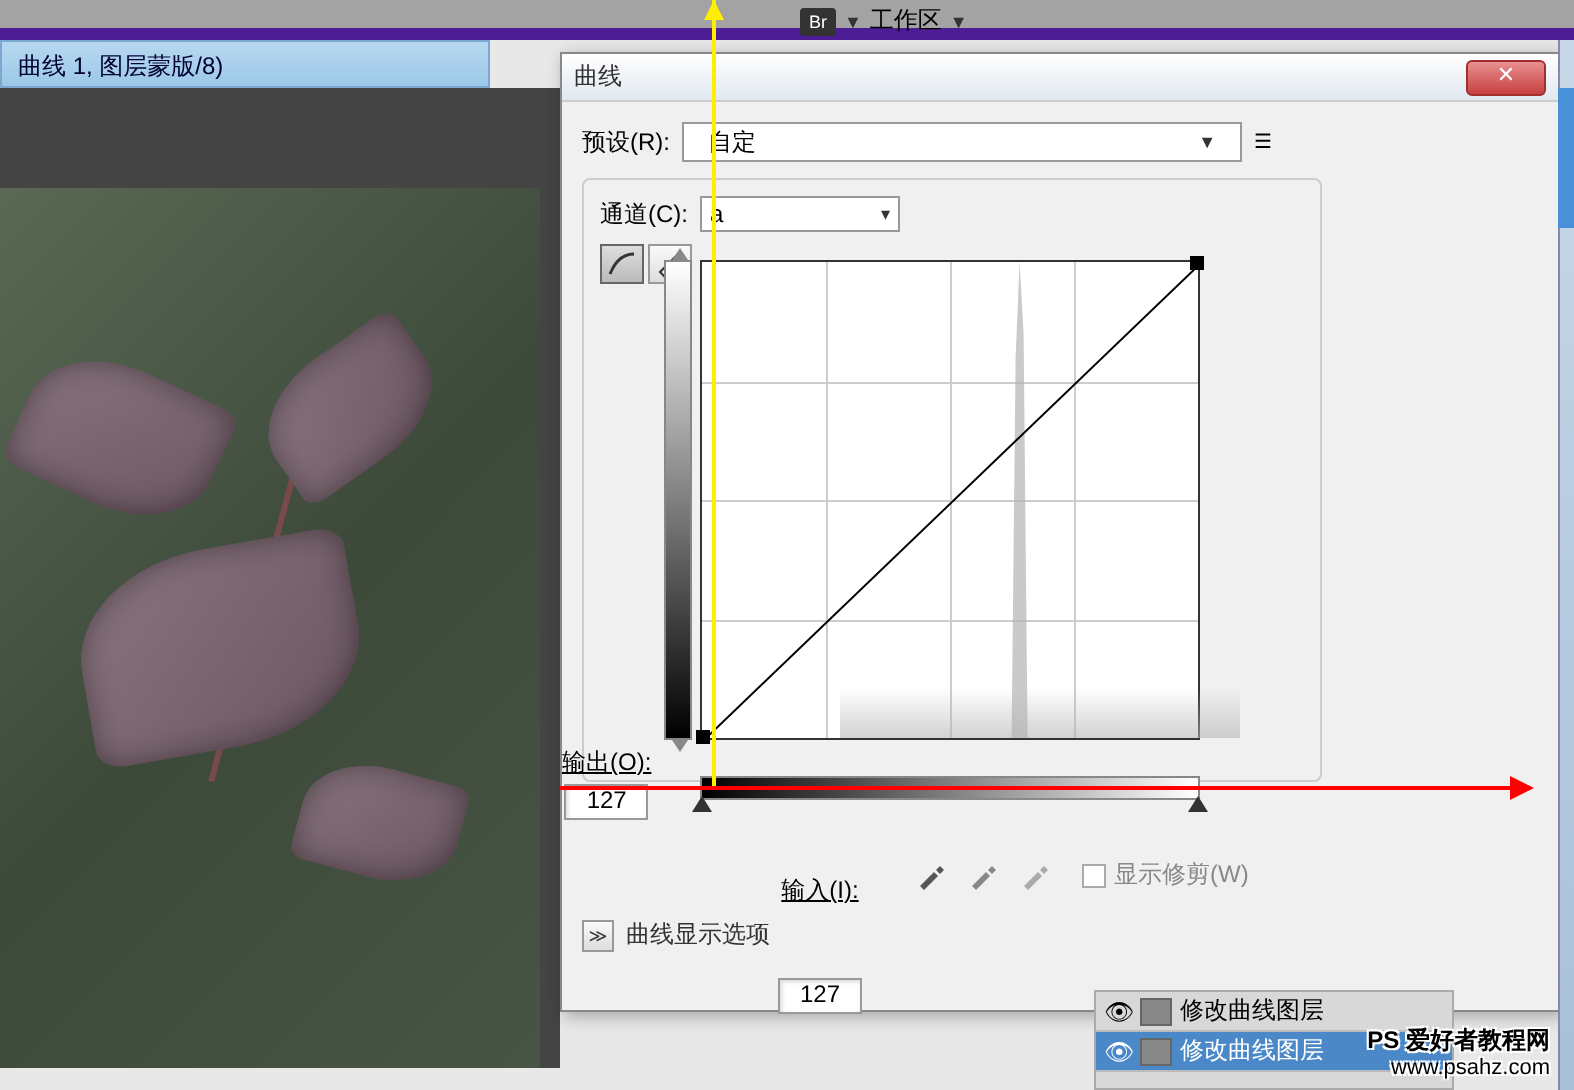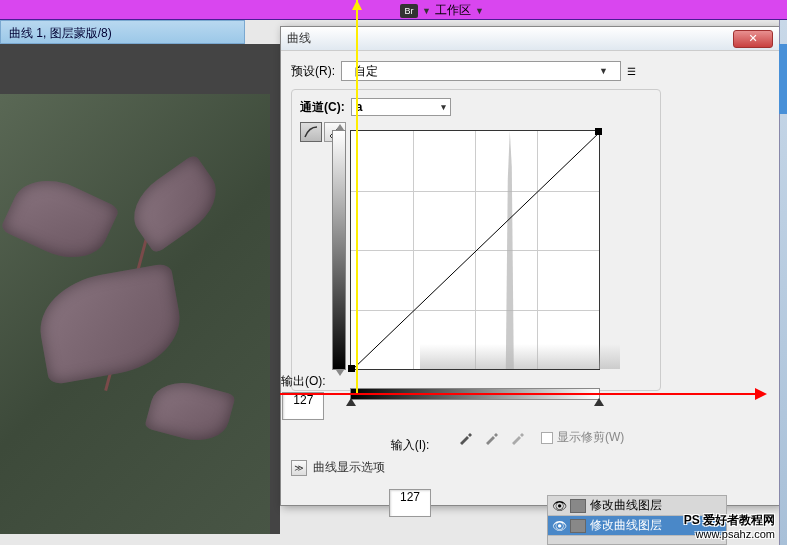--- a/index.html
+++ b/index.html
@@ -1,18 +1,18 @@
 <!DOCTYPE html>
 <html><head>
 <meta charset="utf-8">
 <style>
 * { margin: 0; padding: 0; box-sizing: border-box; font-family: "Microsoft YaHei", SimSun, sans-serif; font-size: 12px; }
 body { background: #e8e8e8; width: 787px; height: 545px; position: relative; overflow: hidden; }
 
-.top-bar { position: absolute; top: 0; left: 0; right: 0; height: 20px; background: #d946ef; border-bottom: 1px solid #4c1d95; }
+.top-bar { position: absolute; top: 0; left: 0; right: 0; height: 20px; background: #a3a3a3; border-bottom: 6px solid #4c1d95; }
 .workspace-sel { position: absolute; top: 2px; left: 400px; display: flex; align-items: center; gap: 4px; }
 .br-icon { width: 18px; height: 14px; background: #333; color: #fff; font-size: 9px; text-align: center; line-height: 14px; border-radius: 2px; }
 
 .doc-title { position: absolute; top: 20px; left: 0; width: 245px; height: 24px; background: linear-gradient(#b8d8f0, #9cc8e8); border: 1px solid #7aa8d0; padding: 4px 8px; color: #003; }
 
 .canvas-area { position: absolute; top: 44px; left: 0; width: 280px; height: 490px; background: #444; }
 .img-wrap { position: absolute; top: 50px; left: 0; width: 270px; height: 440px; background: #555; }
 .leaf-img { width: 100%; height: 100%; background: linear-gradient(135deg, #5a6855 0%, #3d4a3a 50%, #485545 100%); position: relative; overflow: hidden; }
 .leaf { position: absolute; border-radius: 50% 10% 50% 10%; background: linear-gradient(135deg, #8a7580, #6a5560); box-shadow: inset 0 0 15px rgba(0,0,0,0.4); }
 .leaf1 { width: 140px; height: 100px; top: 180px; left: 40px; transform: rotate(-10deg); }
@@ -34,21 +34,21 @@
 .dd-arrow { font-size: 9px; color: #333; }
 .menu-icon { margin-left: 6px; font-size: 10px; cursor: pointer; }
 
 .btn-col { position: absolute; top: 10px; right: 10px; width: 90px; display: flex; flex-direction: column; gap: 6px; }
 .ps-btn { height: 22px; border: 1px solid #888; border-radius: 3px; background: linear-gradient(#fff, #ddd); text-align: center; line-height: 20px; cursor: pointer; }
 .ps-btn.primary { border: 1px solid #4080c0; background: linear-gradient(#d0e8ff, #a0c8f0); }
 .ps-btn.disabled { color: #999; }
 .preview-chk { display: flex; align-items: center; gap: 4px; margin-top: 6px; }
 .chk { width: 13px; height: 13px; border: 1px solid #4080c0; background: #fff; display: flex; align-items: center; justify-content: center; color: #2060a0; font-size: 10px; font-weight: bold; }
 
-.channel-box { border: 1px solid #ccc; border-radius: 4px; padding: 8px; width: 370px; position: relative; font-weight: bold; }
+.channel-box { border: 1px solid #ccc; border-radius: 4px; padding: 8px; width: 370px; position: relative; }
 .channel-row { display: flex; align-items: center; margin-bottom: 6px; }
 .channel-sel { width: 100px; height: 18px; border: 1px solid #999; background: #fff; padding: 0 4px; display: flex; align-items: center; justify-content: space-between; }
 .tool-row { display: flex; gap: 2px; margin-bottom: 6px; }
 .tool-btn { width: 22px; height: 20px; border: 1px solid #999; background: linear-gradient(#fafafa, #ddd); display: flex; align-items: center; justify-content: center; cursor: pointer; }
 .tool-btn.active { background: linear-gradient(#ddd, #bbb); border-color: #666; }
 
 .curve-grid { position: relative; width: 290px; height: 260px; margin-left: 50px; margin-top: -26px; }
 .vgrad { position: absolute; left: -18px; top: 8px; width: 14px; height: 240px; background: linear-gradient(to top, #000, #fff); border: 1px solid #888; }
 .vgrad::before, .vgrad::after { content: ""; position: absolute; left: 3px; width: 0; height: 0; border-left: 4px solid transparent; border-right: 4px solid transparent; }
 .vgrad::before { top: -7px; border-bottom: 6px solid #888; }
@@ -62,22 +62,22 @@
 .hist-base { position: absolute; bottom: 0; left: -80px; width: 200px; height: 25px; background: linear-gradient(to top, rgba(180,180,180,0.6), transparent); }
 .diag { position: absolute; top: 0; left: 0; width: 100%; height: 100%; }
 .handle { position: absolute; width: 7px; height: 7px; background: #000; }
 .handle.tl { top: -3px; right: -3px; }
 .handle.br { bottom: -3px; left: -3px; }
 .hgrad { position: absolute; left: 0; bottom: -18px; width: 250px; height: 12px; background: linear-gradient(to right, #000, #fff); border: 1px solid #888; }
 .slider-h { position: absolute; bottom: -28px; width: 10px; height: 10px; }
 .slider-h::before { content: ""; position: absolute; width: 0; height: 0; border-left: 5px solid transparent; border-right: 5px solid transparent; border-bottom: 8px solid #333; top: -2px; }
 
 .io-box { position: absolute; display: flex; flex-direction: column; align-items: center; }
-.io-box .lbl { margin-bottom: 2px; }
-.io-input { width: 42px; height: 28px; border: 1px solid #999; background: #fff; text-align: center; box-shadow: inset 1px 1px 2px rgba(0,0,0,0.15); }
+.io-box .lbl { margin-bottom: 2px; text-decoration: underline; }
+.io-input { width: 42px; height: 18px; border: 1px solid #999; background: #fff; text-align: center; box-shadow: inset 1px 1px 2px rgba(0,0,0,0.15); }
 .output-box { left: 0px; top: 322px; }
 .input-box { left: 108px; top: 386px; gap: 33px; }
 
 .eyedrop-row { position: absolute; left: 175px; top: 378px; display: flex; gap: 8px; }
 .eyedrop { width: 18px; height: 18px; display: flex; align-items: center; justify-content: center; cursor: pointer; color: #444; }
 .show-clip { position: absolute; left: 260px; top: 378px; display: flex; align-items: center; gap: 4px; color: #888; }
 .empty-chk { width: 12px; height: 12px; border: 1px solid #aaa; background: #fff; }
 
 .display-opts { position: absolute; left: 10px; top: 408px; display: flex; align-items: center; gap: 6px; color: #333; }
 .expand-btn { width: 16px; height: 16px; border: 1px solid #999; background: linear-gradient(#fafafa,#ddd); text-align: center; line-height: 14px; font-size: 9px; cursor: pointer; }

